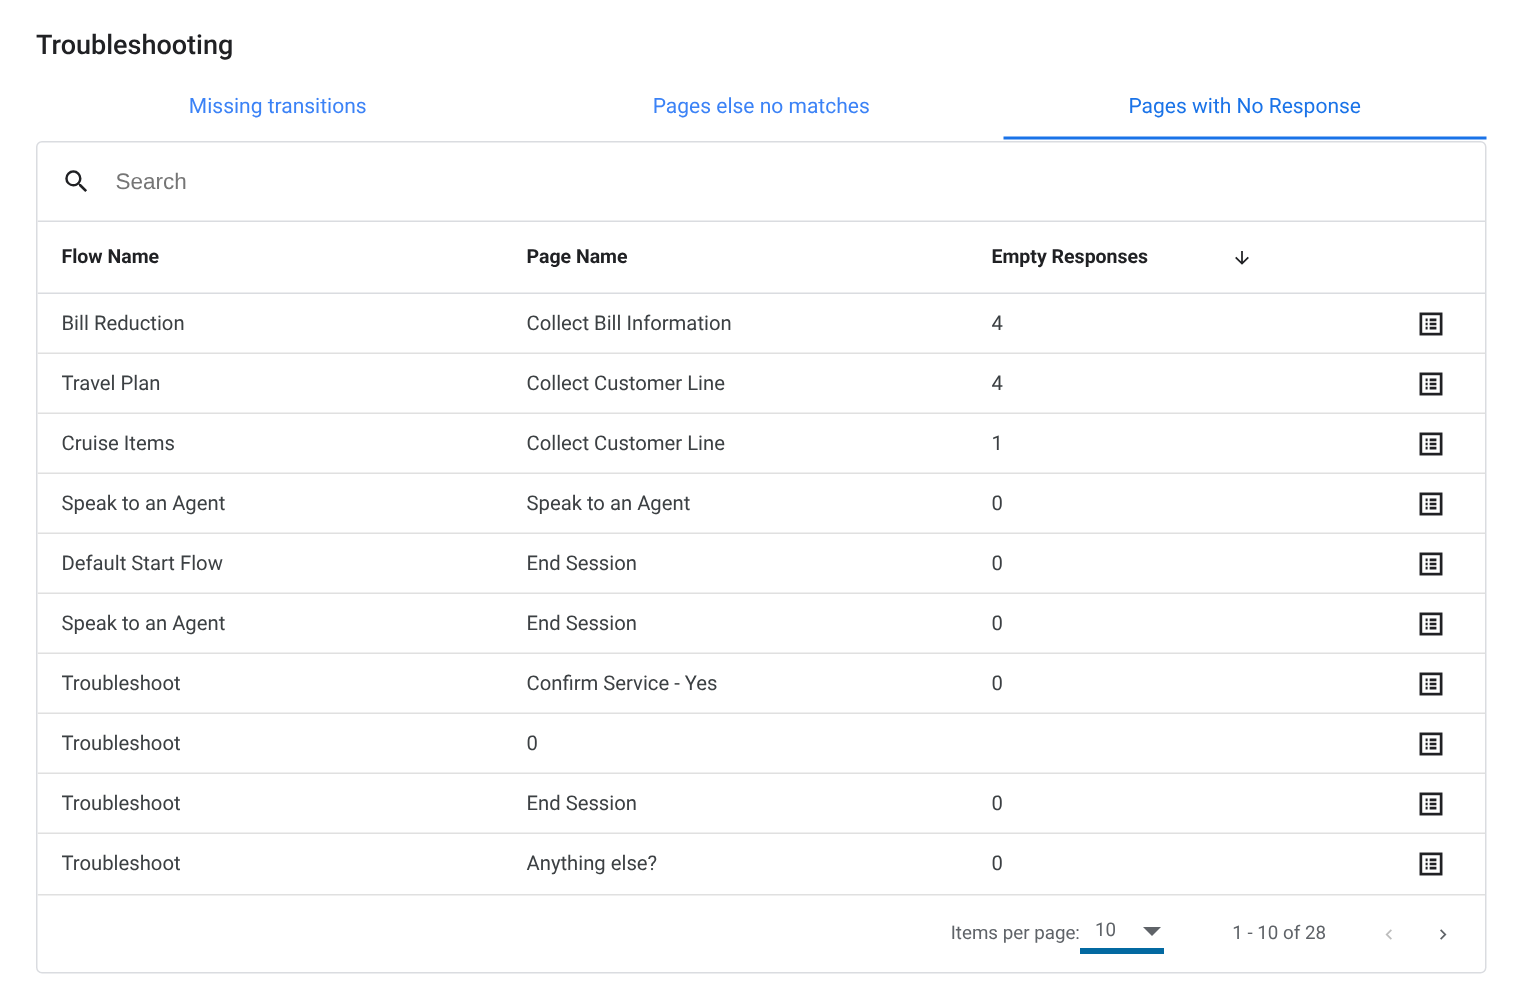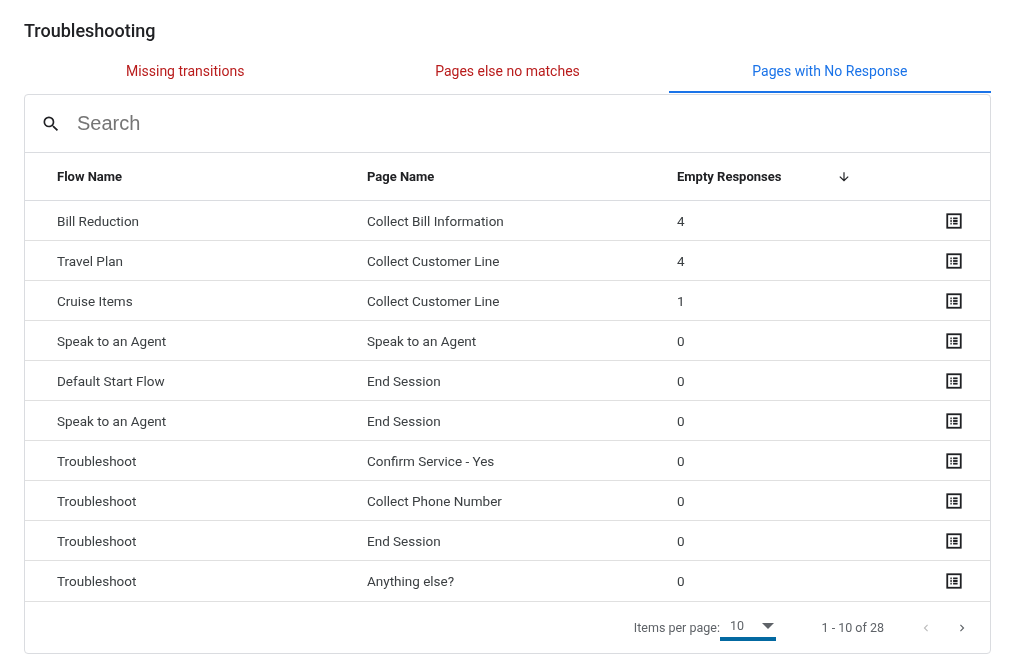--- a/index.html
+++ b/index.html
@@ -22,21 +22,21 @@
     display: flex;
     border-bottom: 1px solid transparent;
     width: 967px;
     margin-left: 0;
   }
   .tab {
     flex: 1;
     text-align: center;
     padding: 14px 0 12px 0;
     font-size: 14px;
-    color: #b91c1c;
+    color: #3b82f6;
     cursor: pointer;
     border-bottom: 2px solid transparent;
   }
   .tab.active {
     color: #1a73e8;
     border-bottom: 2px solid #1a73e8;
   }
   .panel {
     width: 967px;
     border: 1px solid #dadce0;
@@ -49,21 +49,21 @@
     padding: 16px 16px;
     border-bottom: 1px solid #dadce0;
   }
   .search-icon {
     width: 20px; height: 20px;
     margin-right: 14px;
     fill: #202124;
   }
   .search-input {
     border: none; outline: none;
-    font-size: 20px;
+    font-size: 15px;
     font-weight: 500;
     color: #202124;
     flex: 1;
     background: transparent;
   }
   .header-row {
     display: flex;
     align-items: center;
     padding: 0 16px;
     height: 48px;
@@ -75,21 +75,21 @@
   .data-row {
     display: flex;
     align-items: center;
     padding: 0 16px;
     height: 40px;
     border-bottom: 1px solid #e0e0e0;
     font-size: 13.5px;
     color: #3c4043;
   }
   .data-row:last-child { border-bottom: none; }
-  .col-flow  { width: 310px; margin-left: 16px; }
+  .col-flow  { width: 310px; }
   .col-page  { width: 310px; }
   .col-empty { width: 160px; }
   .col-sort  { width: 40px; text-align: left; display: flex; align-items: center; }
   .col-spacer{ flex: 1; }
   .col-action{ width: 40px; display: flex; justify-content: center; align-items: center; }
   .sort-arrow { width: 14px; height: 14px; fill: #202124; }
   .row-icon svg { width: 18px; height: 18px; }
   .row-icon svg rect, .row-icon svg line { stroke: #202124; }
   .footer {
     display: flex;
@@ -280,21 +280,20 @@
   <line x1="9" y1="7" x2="14" y2="7" stroke-width="2"></line>
   <line x1="6" y1="10" x2="7.5" y2="10" stroke-width="2"></line>
   <line x1="9" y1="10" x2="14" y2="10" stroke-width="2"></line>
   <line x1="6" y1="13" x2="7.5" y2="13" stroke-width="2"></line>
   <line x1="9" y1="13" x2="14" y2="13" stroke-width="2"></line>
 </svg>
           </div>
         </div>
         <div class="data-row">
           <div class="col-flow">Troubleshoot</div>
-          <div class="col-page">Collect Phone Number</div>
           <div class="col-empty">0</div>
           <div class="col-sort"></div>
           <div class="col-spacer"></div>
           <div class="col-action row-icon">
 <svg viewBox="0 0 20 20" fill="none">
   <rect x="2.5" y="2.5" width="15" height="15" stroke-width="2"></rect>
   <line x1="6" y1="7" x2="7.5" y2="7" stroke-width="2"></line>
   <line x1="9" y1="7" x2="14" y2="7" stroke-width="2"></line>
   <line x1="6" y1="10" x2="7.5" y2="10" stroke-width="2"></line>
   <line x1="9" y1="10" x2="14" y2="10" stroke-width="2"></line>

